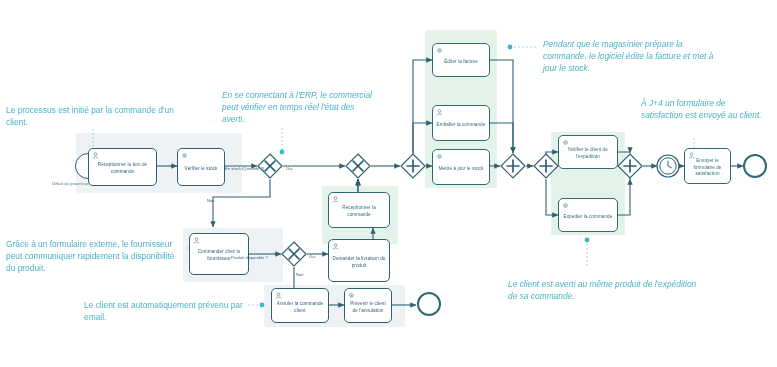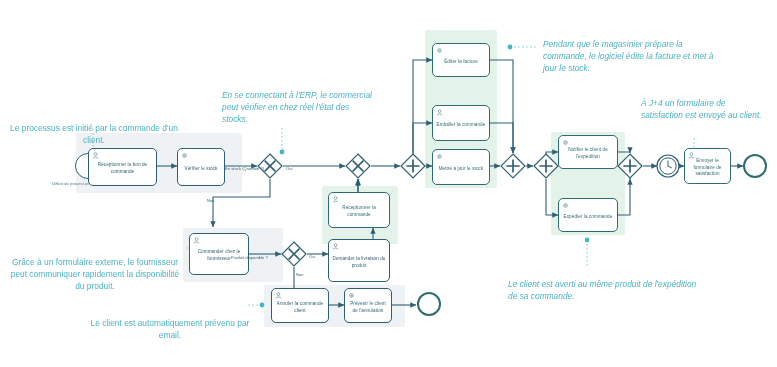--- a/index.html
+++ b/index.html
@@ -53,21 +53,21 @@
     position:absolute;color:#2f5f74;font-size:4px;
     white-space:nowrap;letter-spacing:.02em;
   }
   .slabel.it{font-style:italic;color:#4a7387;}
 
   
   .note{
     position:absolute;color:#4bb3c4;
     font-size:8.4px;line-height:1.42;
   }
-  .note.r{text-align:center;margin-top:18px;}
+  .note.r{text-align:left;}
   .note.l{text-align:left;font-style:italic;}
 
   
   svg.wires{position:absolute;left:0;top:0;width:777px;height:367px;pointer-events:none;}
 </style>
 </head>
 <body>
 
 <div id="canvas">
 
@@ -366,21 +366,21 @@
   <div class="slabel" style="left:225px;top:166px;">En stock (Quantité ?)</div>
   <div class="slabel" style="left:286px;top:166px;">Oui</div>
   <div class="slabel" style="left:207px;top:198px;">Non</div>
 
   <div class="slabel" style="left:231px;top:255px;">Produit disponible ?</div>
   <div class="slabel" style="left:309px;top:254px;">Oui</div>
   <div class="slabel" style="left:296px;top:272px;">Non</div>
 
   <div class="note r" style="left:6px;top:105px;width:176px;">Le processus est initié par la commande d'un client.</div>
 
-  <div class="note l" style="left:222px;top:90px;width:152px;">En se connectant à l'ERP, le commercial peut vérifier en chez réel l'état des stocks.</div>
+  <div class="note l" style="left:222px;top:90px;width:152px;">En se connectant à l'ERP, le commercial peut vérifier en temps réel l'état des averti.</div>
 
   <div class="note l" style="left:543px;top:39px;width:180px;">Pendant que le magasinier prépare la commande, le logiciel édite la facture et met à jour le stock.</div>
 
   <div class="note l" style="left:641px;top:98px;width:124px;">À J+4 un formulaire de satisfaction est envoyé au client.</div>
 
   <div class="note r" style="left:84px;top:300px;width:172px;">Le client est automatiquement prévenu par email.</div>
 
   <div class="note r" style="left:6px;top:239px;width:178px;">Grâce à un formulaire externe, le fournisseur peut communiquer rapidement la disponibilité du produit.</div>
 
   <div class="note l" style="left:508px;top:279px;width:190px;">Le client est averti au même produit de l'expédition de sa commande.</div>

